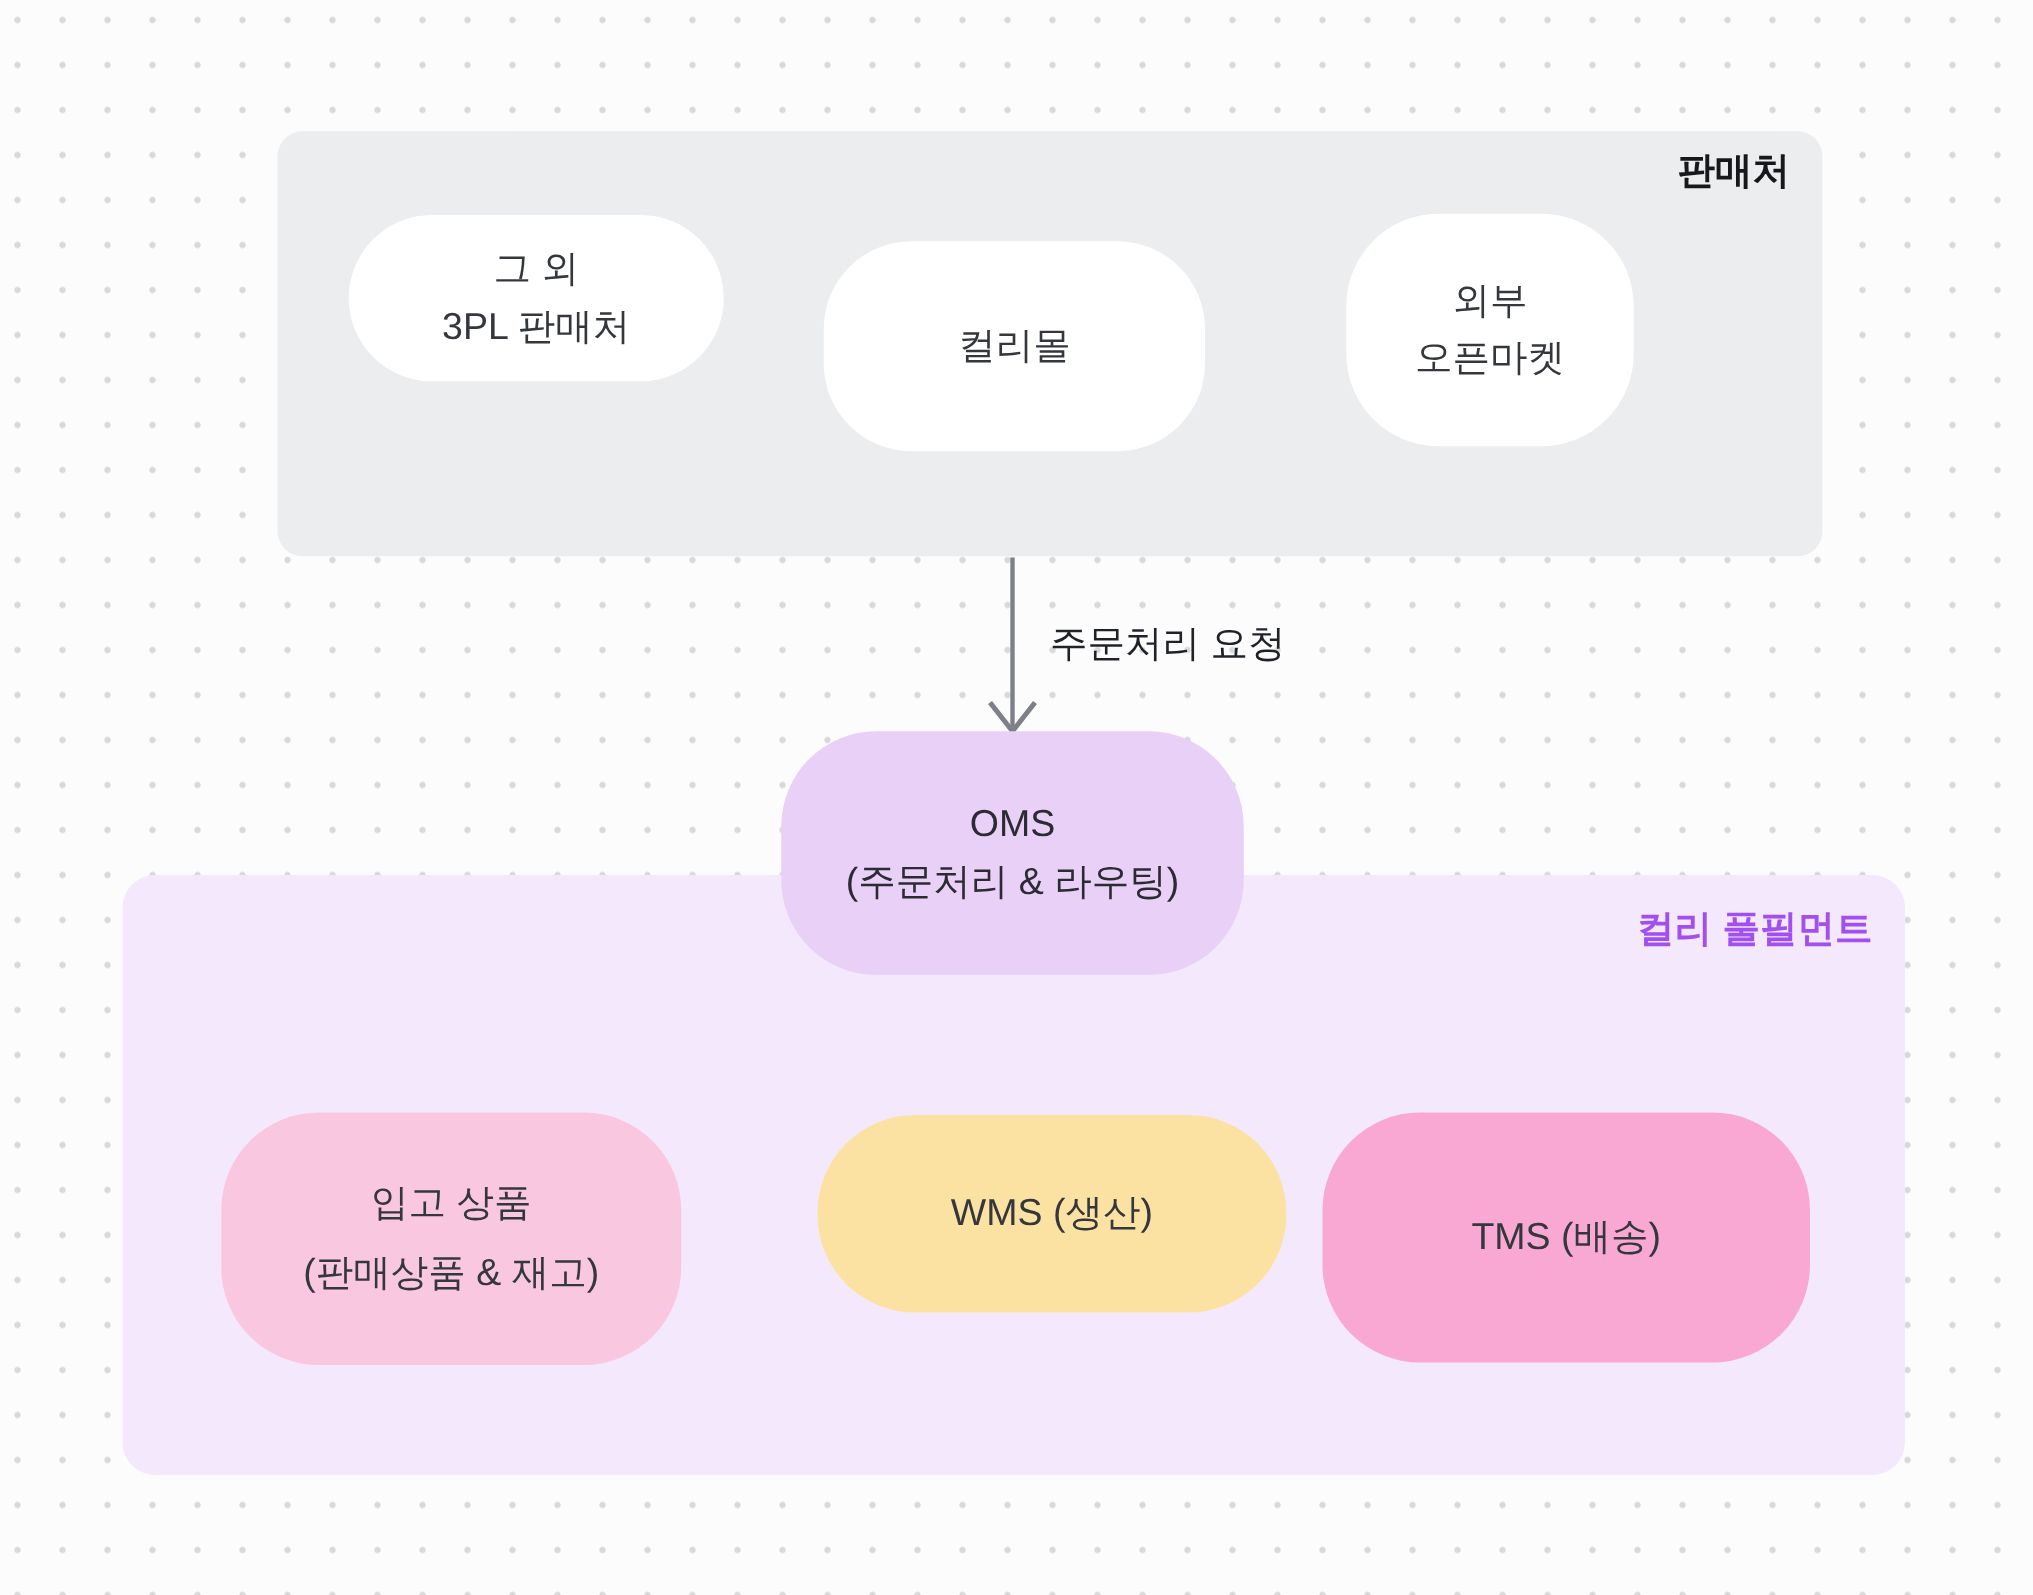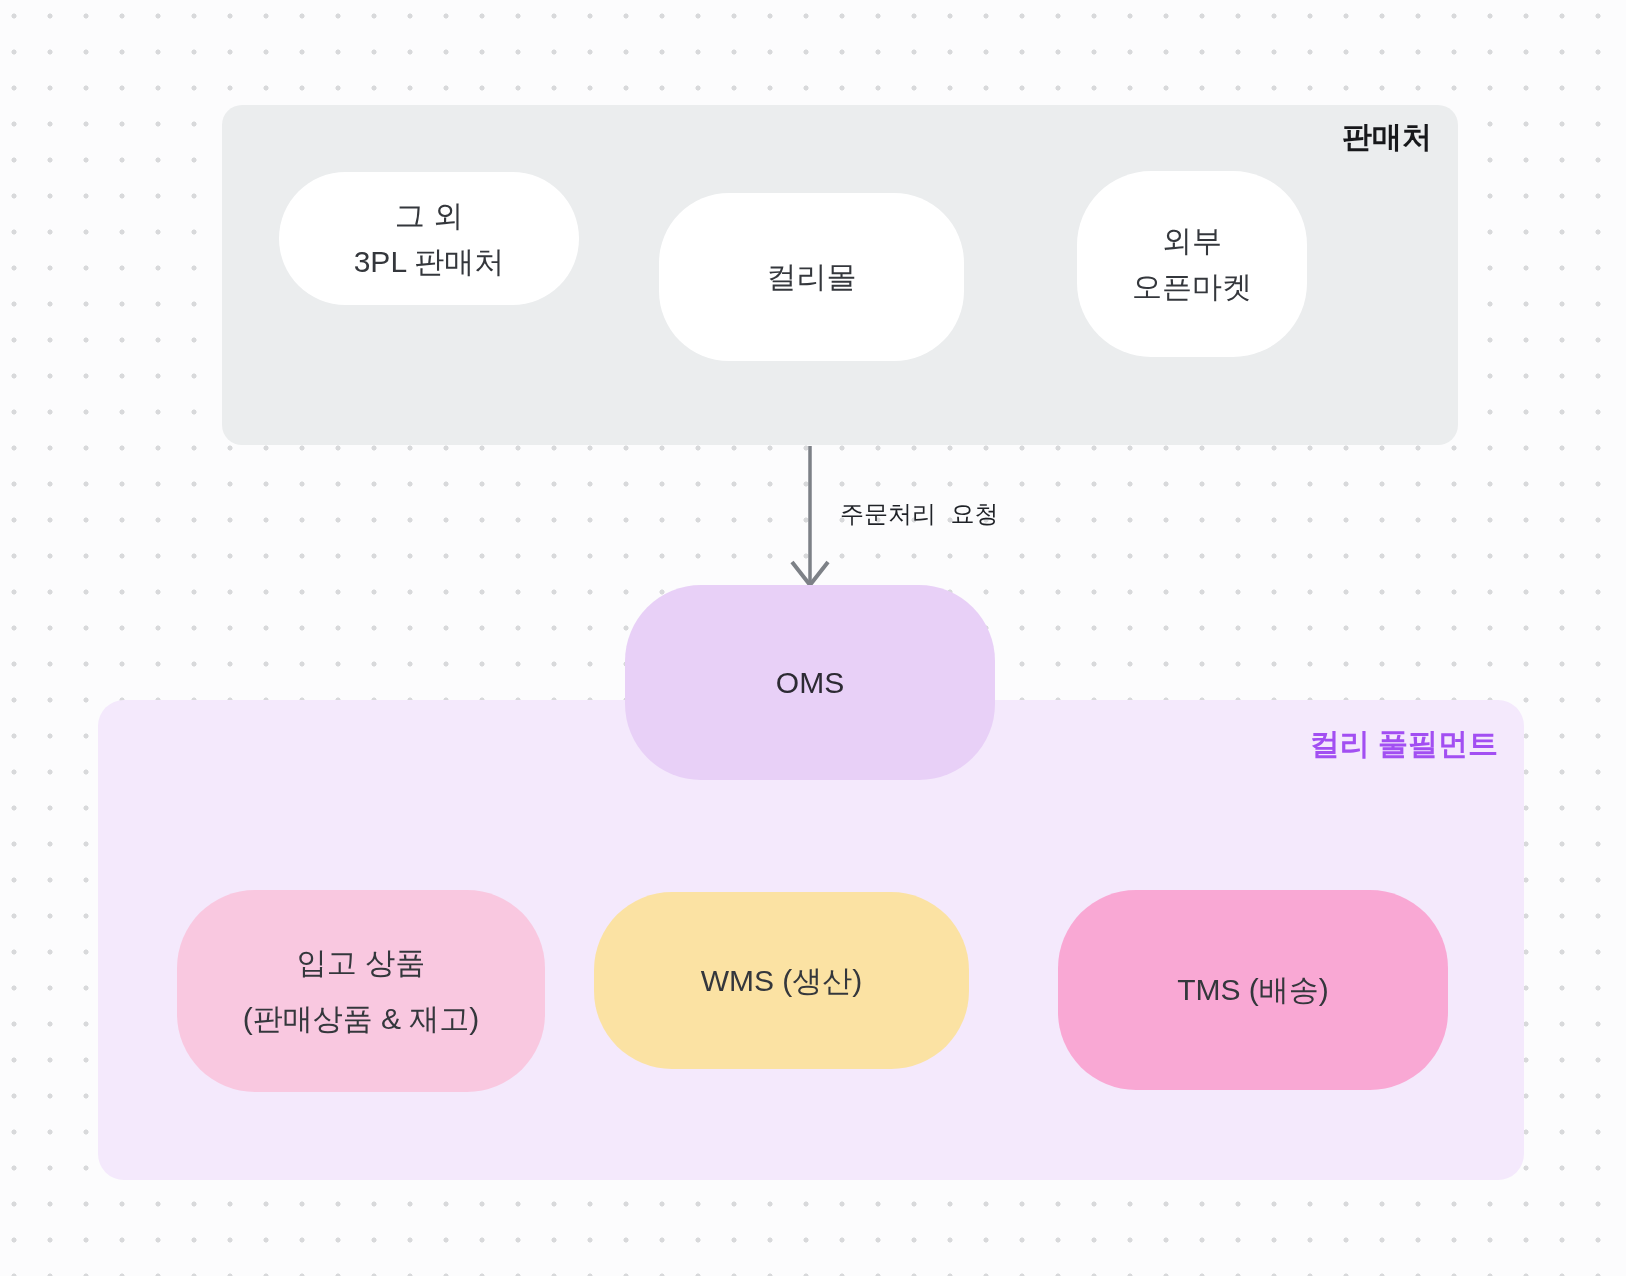--- a/index.html
+++ b/index.html
@@ -37,35 +37,35 @@
   }
   .sellers .section-label{top:14px;right:26px;}
   .white-box{background:#ffffff;}
   .box-3pl     {left:57px;  top:67px; width:300px;height:133px;border-radius:74px;}
   .box-kurlymall{left:437px;top:88px; width:305px;height:168px;border-radius:70px;}
   .box-openmkt {left:855px; top:66px; width:230px;height:186px;border-radius:74px;}
   
   .arrow-wrap{left:770px;top:444px;width:80px;height:150px;}
   .arrow-label{
     left:840px;top:496px;
-    font-size:24px;line-height:40px;color:#1f2227;white-space:nowrap;font-family:Liberation Mono, monospace;
+    font-size:30px;line-height:40px;color:#1f2227;white-space:nowrap;
   }
   
   .box-oms{
     left:625px;top:585px;width:370px;height:195px;
     border-radius:76px;background:#e8d0f7;color:#2c2a33;z-index:3;
   }
   
   .fulfillment{
     left:98px;top:700px;width:1426px;height:480px;
     background:#f4e9fc;border-radius:26px;z-index:1;
   }
   .fulfillment .section-label{top:26px;right:26px;color:#a24ff2;}
   .box-inbound{left:79px; top:190px;width:368px;height:202px;border-radius:78px;background:#f9c8e0;gap:10px;}
-  .box-wms    {left:496px;top:192px;width:375px;height:177px;border-radius:78px;background:#fbe2a3;}
+  .box-wms    {left:556px;top:192px;width:375px;height:158px;border-radius:78px;background:#fbe2a3;}
   .box-tms    {left:960px;top:190px;width:390px;height:200px;border-radius:78px;background:#c5d9f4;}
   .line{display:block;}
 </style>
 </head>
 <body>
 
 <div id="canvas">
 
   <div class="abs sellers" style="background: rgb(235, 237, 238); margin-left: 29px;">
     <div class="section-label">판매처</div>
@@ -86,20 +86,21 @@
   </div>
 
   <svg class="abs arrow-wrap" viewBox="0 0 80 150" xmlns="http://www.w3.org/2000/svg">
     <line x1="40" y1="2" x2="40" y2="138" stroke="#7d8187" stroke-width="3.5"></line>
     <polyline points="22,118 40,141 58,118" fill="none" stroke="#7d8187" stroke-width="4"></polyline>
   </svg>
   <div class="abs arrow-label">주문처리 요청</div>
 
   <div class="shape box-oms" style="background: rgb(232, 208, 247); text-align: center;">
     <span class="line">OMS</span>
+    <span class="line">(주문처리 &amp; 라우팅)</span>
   </div>
 
   <div class="abs fulfillment" style="background: rgb(244, 233, 252);">
     <div class="section-label" style="color: rgb(162, 79, 242);">컬리 풀필먼트</div>
 
     <div class="shape box-inbound" style="background: rgb(249, 200, 224);">
       <span class="line">입고 상품</span>
       <span class="line">(판매상품 &amp; 재고)</span>
     </div>
 

